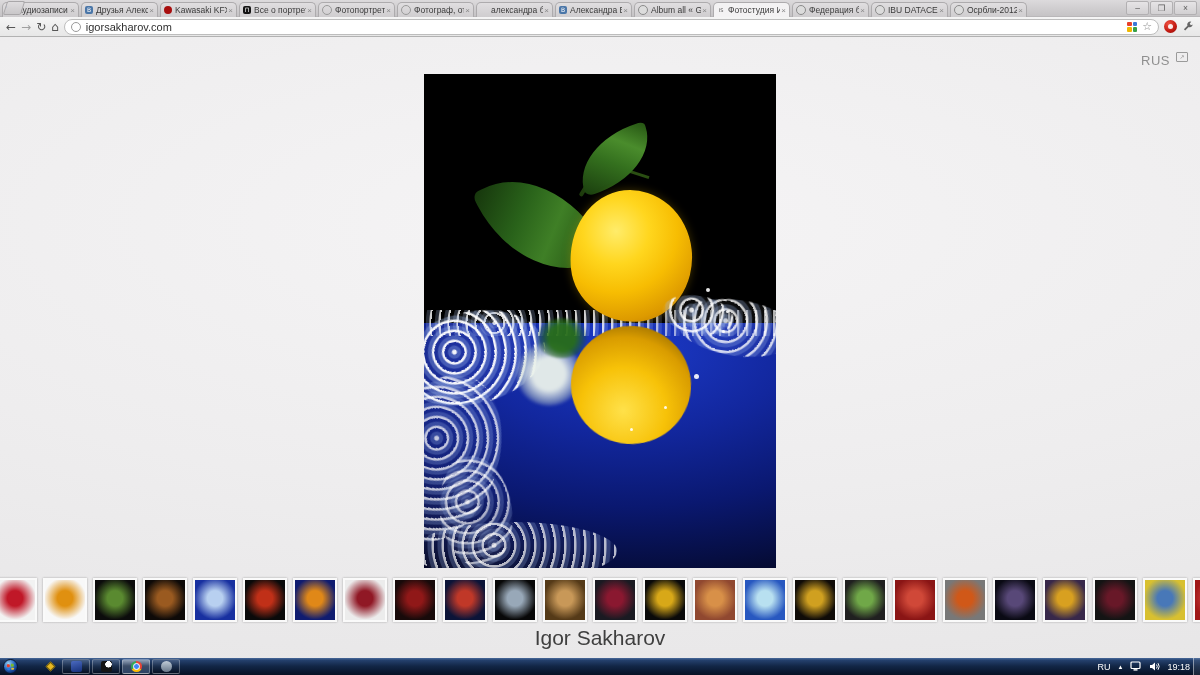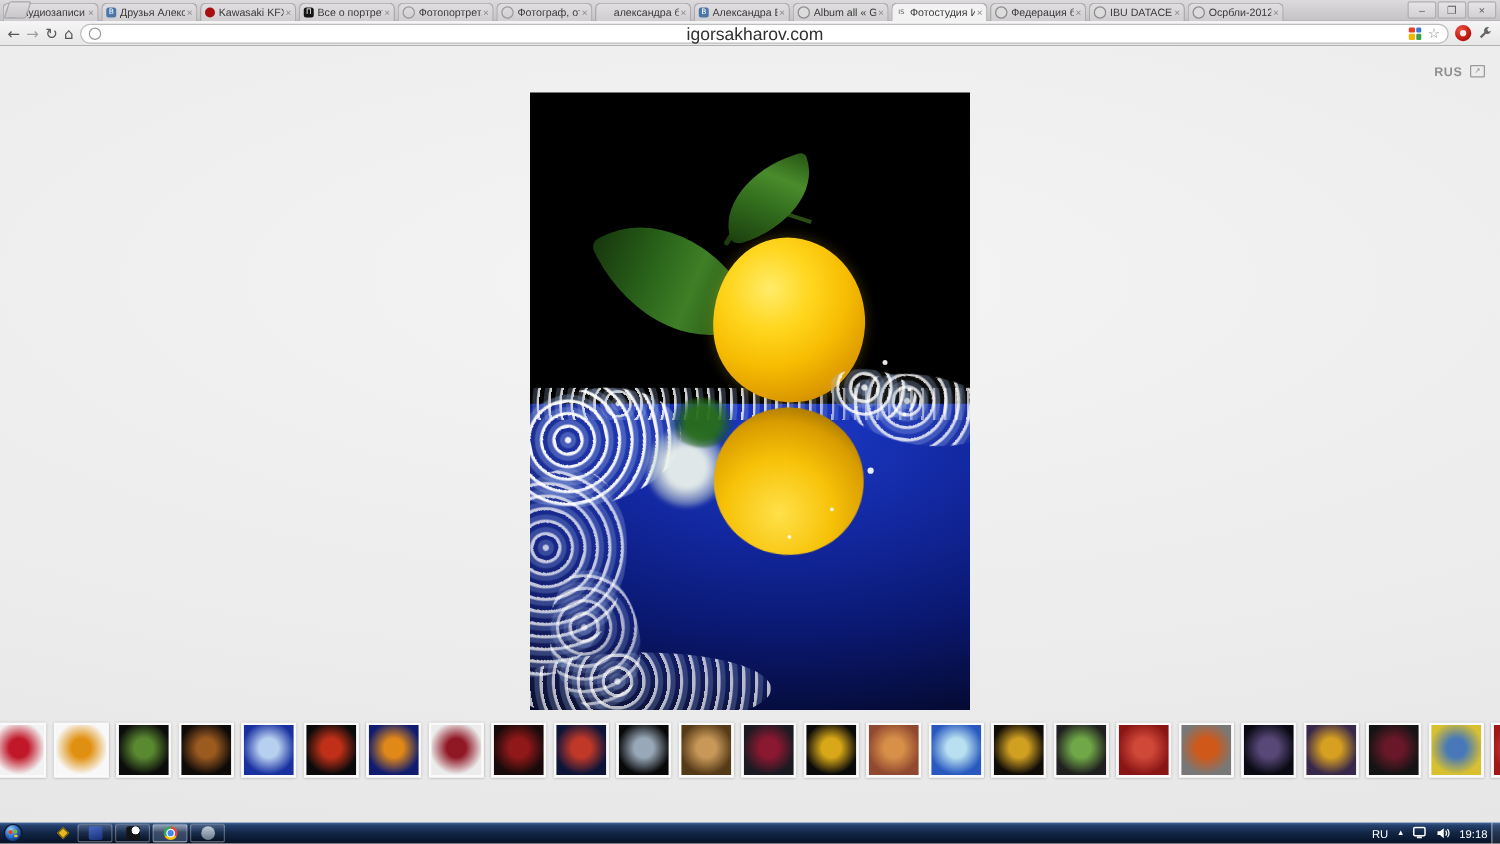--- a/index.html
+++ b/index.html
@@ -26,34 +26,34 @@
           background:linear-gradient(#e6e4e6,#d2d0d2);border:1px solid #b2b0b2;border-radius:2px;}
   
   #toolbar{position:absolute;left:0;top:17px;width:1200px;height:20px;
            background:linear-gradient(#f5f5f5,#e7e7e7);border-bottom:1px solid #b2b2b2;box-sizing:border-box;
            display:flex;align-items:center;padding:0 6px;gap:5px;}
   .navglyph{font-size:12px;color:#565656;line-height:1;font-family:"DejaVu Sans",sans-serif;}
   .navglyph.dim{color:#a0a0a0;}
   #addressbar{flex:1;height:14px;background:#fff;border:1px solid #bdbdbd;border-radius:8px;
               display:flex;align-items:center;padding:0 6px;gap:5px;}
   #siteicon{width:8px;height:8px;border:1px solid #9a9a9a;border-radius:50%;}
-  #urltext{flex:1;font-size:14px;color:#2f2f2f;text-align:center;}
+  #urltext{flex:1;font-size:11px;color:#2f2f2f;}
   #ext-grid{width:10px;height:10px;display:grid;grid-template-columns:1fr 1fr;grid-template-rows:1fr 1fr;gap:1px;}
   #ext-grid i{display:block;border-radius:1px;}
   #star{font-size:11px;color:#8d8d8d;line-height:1;font-family:"DejaVu Sans",sans-serif;}
   #ext-red{width:13px;height:13px;border-radius:50%;background:radial-gradient(circle at 35% 30%,#f05040,#c01810 60%,#8a0d08);
            display:flex;align-items:center;justify-content:center;}
   #ext-red i{width:5px;height:5px;border-radius:50%;background:#fff;opacity:.9;}
   
   #page{position:absolute;left:0;top:37px;width:1200px;height:621px;
         background:radial-gradient(ellipse 120% 80% at 50% 30%,#f5f4f5 0%,#eeedee 55%,#e7e6e7 100%);}
   #sitenav{position:absolute;left:0;top:13px;width:100%;display:flex;justify-content:center;gap:27px;
            font-size:11px;color:#8f8f8f;letter-spacing:1.3px;}
   #sitenav span{cursor:default;}
-  #lang{position:absolute;right:30px;top:16px;font-size:10px;color:#8f8f8f;letter-spacing:.5px;font-weight:bold;}
+  #lang{position:absolute;right:30px;top:16px;font-size:13px;color:#8f8f8f;letter-spacing:.5px;}
   #expand{position:absolute;right:12px;top:15px;width:10px;height:8px;border:1px solid #9a9a9a;
           border-radius:1px;font-size:6px;color:#8a8a8a;line-height:8px;text-align:center;}
   
   #hero{position:absolute;left:424px;top:37px;width:352px;height:494px;background:#000;overflow:hidden;}
   #hero div{position:absolute;}
   .water{left:0;top:249px;width:352px;height:245px;
          background:radial-gradient(ellipse 130% 100% at 58% 10%,#1c3ac8 0%,#12279e 35%,#0a1870 65%,#060e42 88%,#040826 100%);}
   .foamline{left:0;top:236px;width:352px;height:26px;
     background:repeating-radial-gradient(circle at 20% 50%,rgba(255,255,255,.95) 0 1.5px,rgba(190,210,255,.25) 2.5px 5px,rgba(255,255,255,0) 6px 9px);
     filter:blur(.4px);opacity:.85;
@@ -278,20 +278,21 @@
         <div class="thumb" style="background: radial-gradient(circle at 50% 46%, rgb(208, 160, 32) 0%, rgb(208, 160, 32) 26%, rgb(16, 12, 8) 72%);"></div>
         <div class="thumb" style="background: radial-gradient(circle at 50% 46%, rgb(112, 168, 72) 0%, rgb(112, 168, 72) 26%, rgb(32, 32, 32) 72%);"></div>
         <div class="thumb" style="background: radial-gradient(circle at 50% 46%, rgb(208, 72, 56) 0%, rgb(208, 72, 56) 26%, rgb(138, 21, 21) 72%);"></div>
         <div class="thumb" style="background: radial-gradient(circle at 50% 46%, rgb(208, 88, 24) 0%, rgb(208, 88, 24) 26%, rgb(120, 120, 120) 72%);"></div>
         <div class="thumb" style="background: radial-gradient(circle at 50% 46%, rgb(88, 72, 120) 0%, rgb(88, 72, 120) 26%, rgb(10, 10, 20) 72%);"></div>
         <div class="thumb" style="background: radial-gradient(circle at 50% 46%, rgb(216, 160, 32) 0%, rgb(216, 160, 32) 26%, rgb(56, 40, 74) 72%);"></div>
         <div class="thumb" style="background: radial-gradient(circle at 50% 46%, rgb(104, 24, 40) 0%, rgb(104, 24, 40) 26%, rgb(20, 20, 20) 72%);"></div>
         <div class="thumb" style="background: radial-gradient(circle at 50% 46%, rgb(72, 120, 184) 0%, rgb(72, 120, 184) 26%, rgb(216, 192, 48) 72%);"></div>
         <div class="thumb" style="background: radial-gradient(circle at 50% 46%, rgb(208, 64, 64) 0%, rgb(208, 64, 64) 26%, rgb(160, 24, 24) 72%);"></div>
       </div>
+    <div id="artist">Igor Sakharov</div>
   </div>
 
   <div id="taskbar">
     <div id="orb">
         <span id="orbflag">
           <i style="background: rgb(232, 60, 42);"></i>
           <i style="background: rgb(120, 184, 42);"></i>
           <i style="background: rgb(42, 122, 232);"></i>
           <i style="background: rgb(232, 192, 42);"></i>
         </span>

